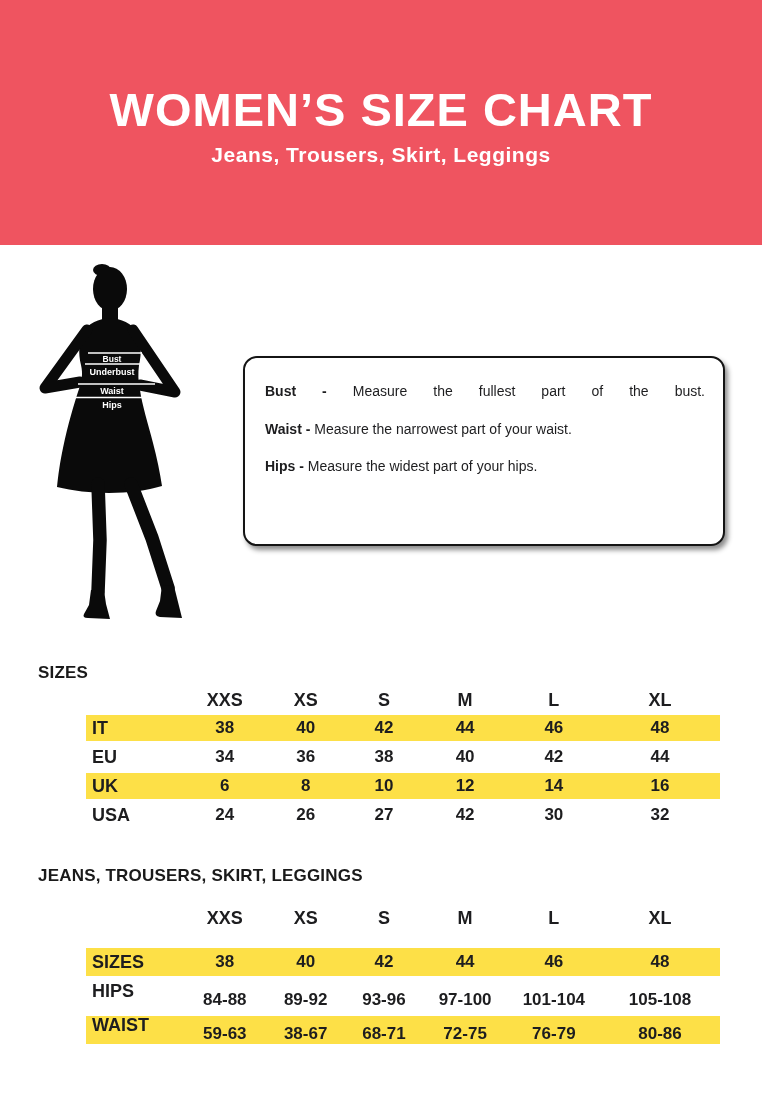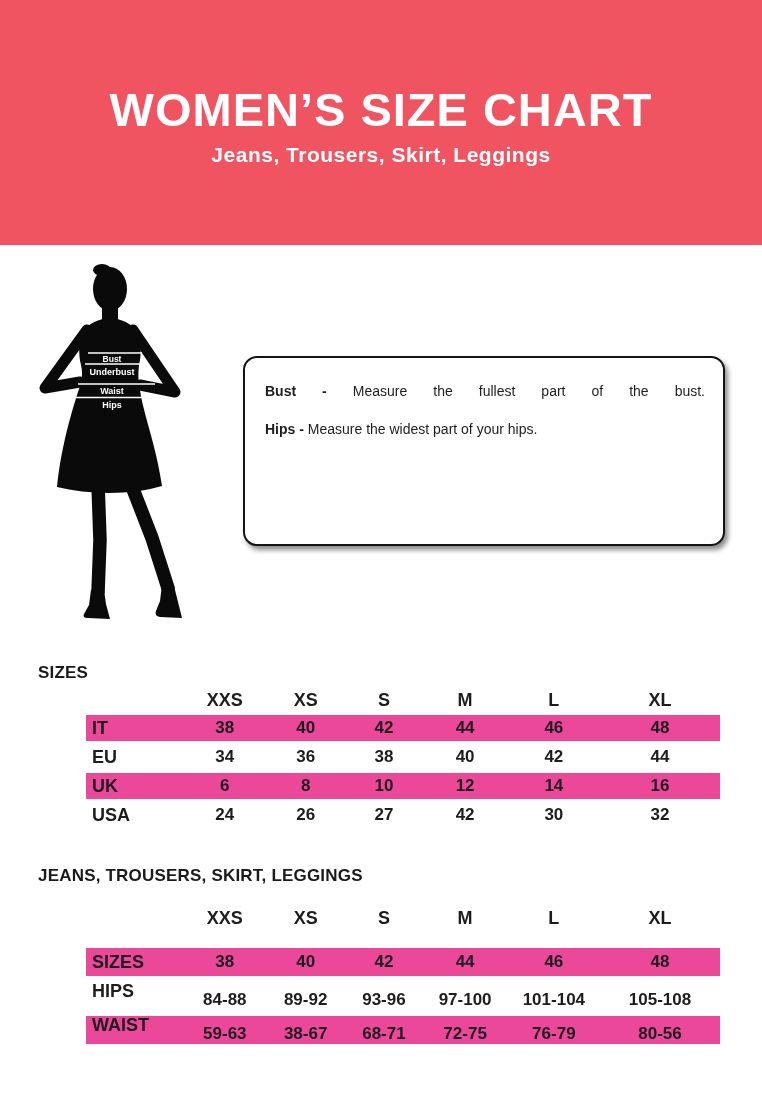--- a/index.html
+++ b/index.html
@@ -63,21 +63,21 @@
   .t-row{
     display:grid;
     grid-template-columns:15.4% 13% 12.5% 12.2% 13.4% 14.6% 18.9%;
     align-items:center;
     margin-left:48px;
   }
   .t-row.head{height:20px;margin-bottom:5px;}
   .t2 .t-row.head{margin-bottom:20px;}
   .t1 .t-row.data{height:26px;margin-bottom:3px;}
   .t2 .t-row.data{height:28px;margin-bottom:6px;}
-  .striped{background:#ec4899;}
+  .striped{background:#fde047;}
   .hc{text-align:center;font-size:18px;font-weight:bold;}
   .rlabel{text-align:left;padding-left:6px;font-size:18px;font-weight:bold;}
   .cell{text-align:center;font-size:17px;font-weight:bold;}
   .offrow .rlabel{position:relative;top:-5px;}
   .offrow .cell{position:relative;top:4px;}
 </style>
 </head>
 <body>
 
 <div class="page">
@@ -109,20 +109,21 @@
     <line class="mline" x1="50" y1="102" x2="112" y2="102"></line>
     <text class="mlabel" x="77" y="112.5">Underbust</text>
     <line class="mline" x1="43" y1="122" x2="120" y2="122"></line>
     <text class="mlabel" x="77" y="132">Waist</text>
     <line class="mline" x1="40" y1="135.5" x2="122" y2="135.5"></line>
     <text class="mlabel" x="77" y="146">Hips</text>
   </svg>
 
   <div class="info-box">
     <p class="box-line justify"><b>Bust -</b> <span>Measure the fullest part of the bust.</span></p>
+    <p class="box-line"><b>Waist -</b> <span>Measure the narrowest part of your waist.</span></p>
     <p class="box-line"><b>Hips -</b> <span>Measure the widest part of your hips.</span></p>
   </div>
 
   <h2 class="sec-heading h-sizes">SIZES</h2>
   <div class="tbl t1">
     <div class="t-row head">
       <div class="hc"></div>
       <div class="hc">XXS</div>
       <div class="hc">XS</div>
       <div class="hc">S</div>
@@ -197,17 +198,17 @@
       <div class="cell">101-104</div>
       <div class="cell">105-108</div>
     </div>
     <div class="t-row data striped offrow">
       <div class="rlabel">WAIST</div>
       <div class="cell">59-63</div>
       <div class="cell">38-67</div>
       <div class="cell">68-71</div>
       <div class="cell">72-75</div>
       <div class="cell">76-79</div>
-      <div class="cell">80-56</div>
+      <div class="cell">80-86</div>
     </div>
   </div>
 
 </div>
 
 </body></html>

